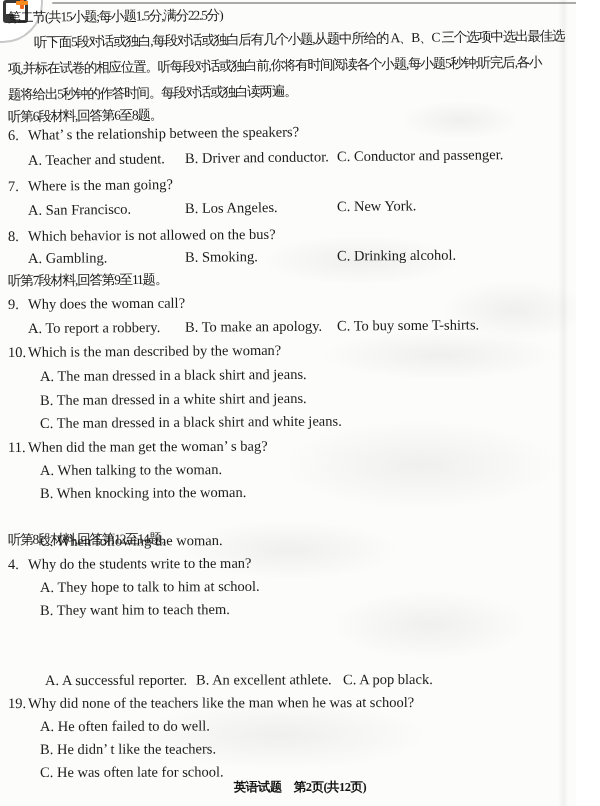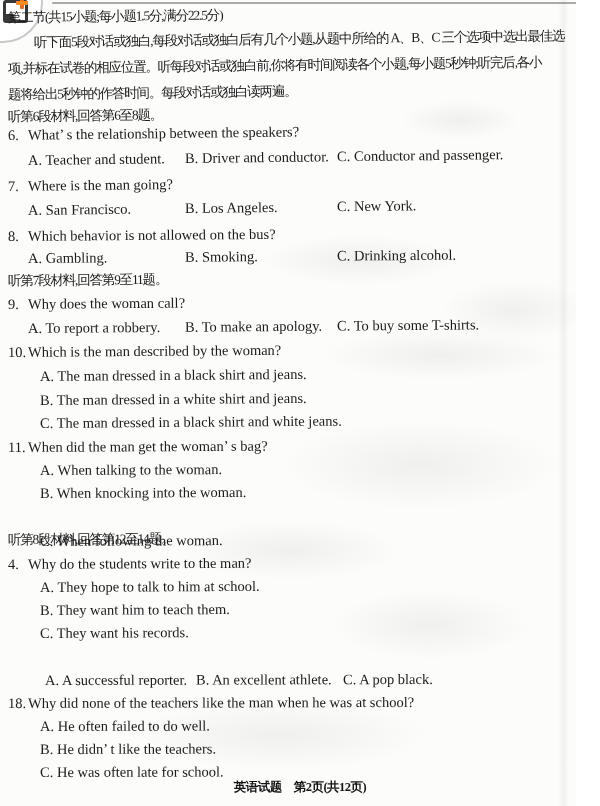--- a/index.html
+++ b/index.html
@@ -104,27 +104,26 @@
   <div class="line en t3" style="top:437px"><span class="qnum">11.</span><span>When did the man get the woman’ s bag?</span></div>
   <div class="line en t3 opt-stack" style="top:460px">A. When talking to the woman.</div>
   <div class="line en t3 opt-stack" style="top:483px">B. When knocking into the woman.</div>
   <div class="line en t3 opt-stack" style="top:531px">C. When following the woman.</div>
 
   <div class="line cn t3" style="top:530px">听第8段材料,回答第12至14题。</div>
 
   <div class="line en t3" style="top:554px"><span class="qnum">4.</span><span>Why do the students write to the man?</span></div>
   <div class="line en t3 opt-stack" style="top:577px">A. They hope to talk to him at school.</div>
   <div class="line en t3 opt-stack" style="top:600px">B. They want him to teach them.</div>
-  <div class="line en t3 opt-stack" style="top:623px">C. They want his records.</div>
 
   <div class="line en t1 opt-row13" style="top:670px">
     <span class="c1">A. A successful reporter.</span><span class="c2">B. An excellent athlete.</span><span class="c3">C. A pop black.</span>
   </div>
 
-  <div class="line en t1" style="top:693px"><span class="qnum">18.</span><span>Why did none of the teachers like the man when he was at school?</span></div>
+  <div class="line en t1" style="top:693px"><span class="qnum">19.</span><span>Why did none of the teachers like the man when he was at school?</span></div>
   <div class="line en t1 opt-stack" style="top:716px">A. He often failed to do well.</div>
   <div class="line en t1 opt-stack" style="top:739px">B. He didn’ t like the teachers.</div>
   <div class="line en t1 opt-stack" style="top:762px">C. He was often late for school.</div>
 
   <div class="footer">
     <span>英语试题</span><span class="gap"></span><span>第2页(共12页)</span>
   </div>
 
 </div>
 

